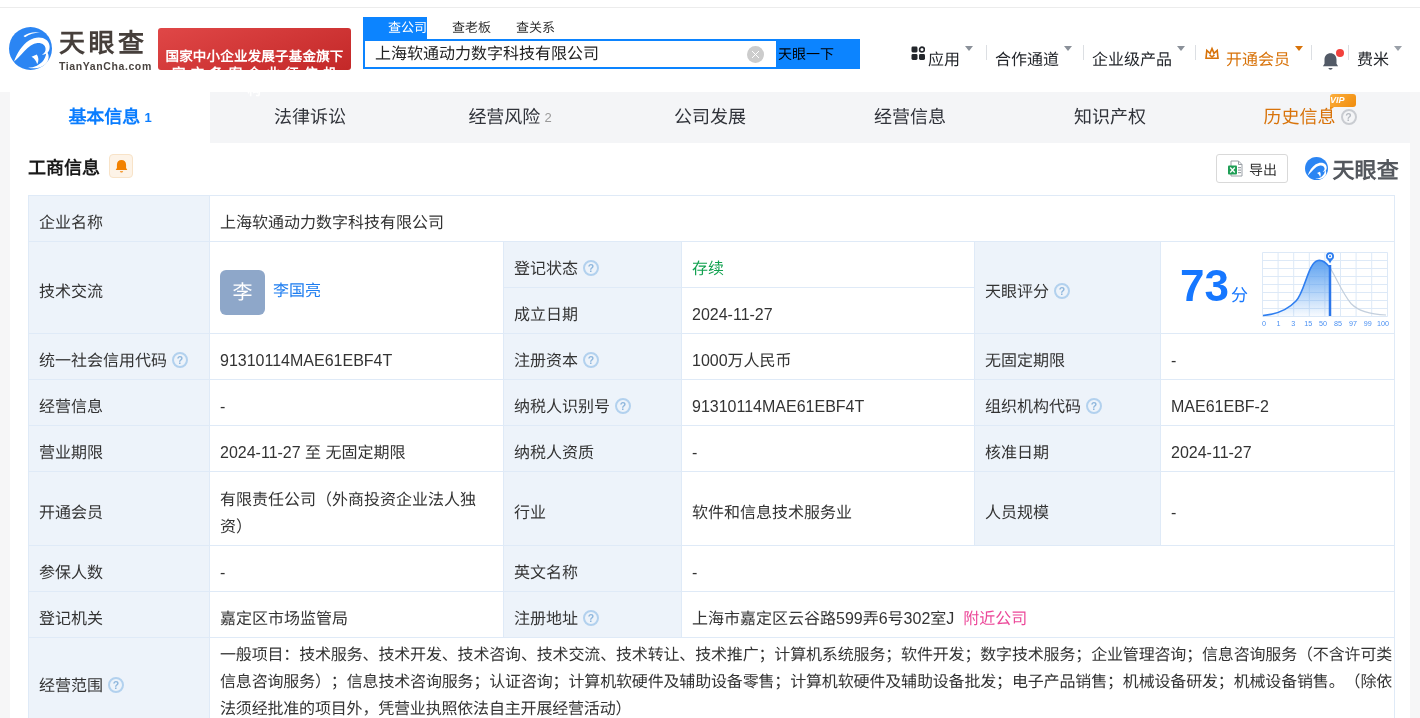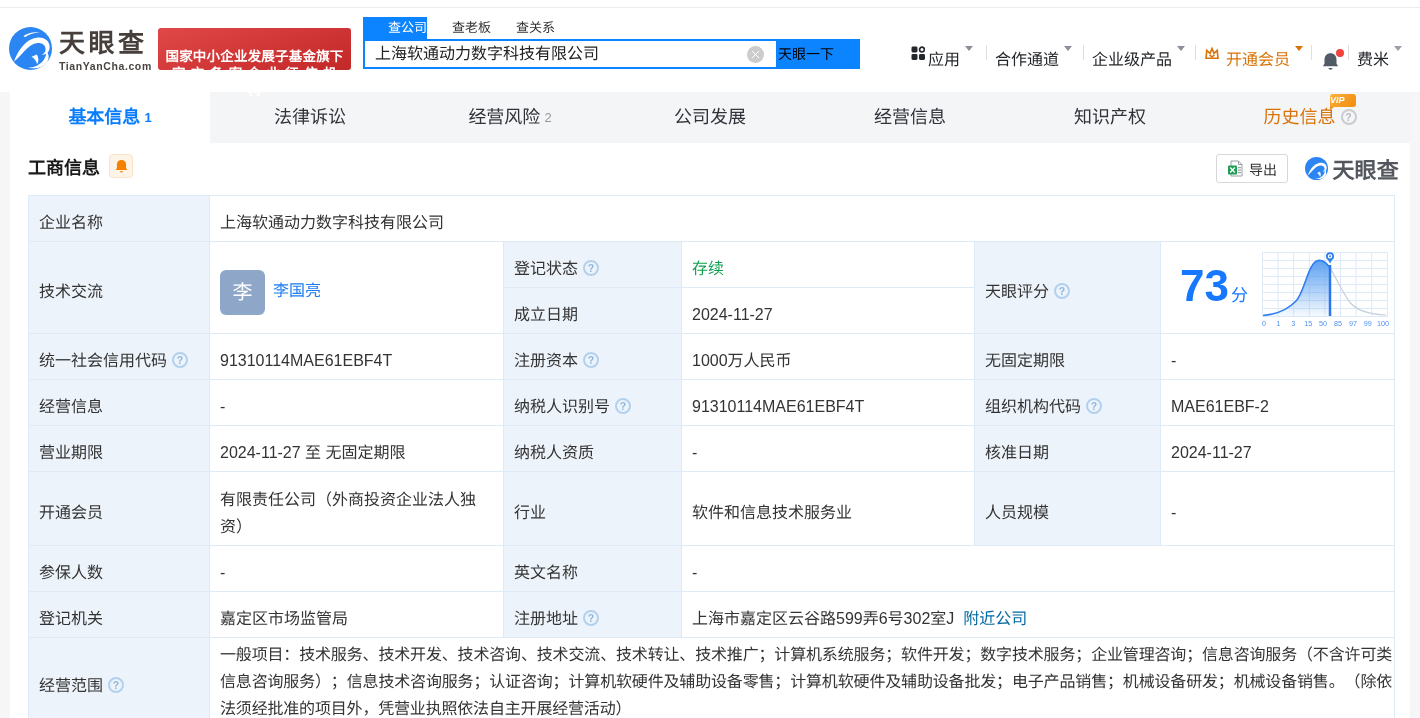--- a/index.html
+++ b/index.html
@@ -54,21 +54,21 @@
 .title{position:absolute;left:0;top:10px;font-size:18px;font-weight:bold;color:#1a1a1a}
 .bellbtn{position:absolute;left:81px;top:11px;width:24px;height:24px;background:#fdf3e7;border:1px solid #f8e3c8;border-radius:4px;display:flex;align-items:center;justify-content:center}
 .exportbtn{position:absolute;right:106px;top:11px;width:72px;height:29px;border:1px solid #d9d9d9;border-radius:3px;background:#fff;font-size:14px;color:#333;display:flex;align-items:center;justify-content:center}
 .exportbtn svg{margin-right:5px}
 .wmark{position:absolute;right:-5px;top:9px;display:flex;align-items:center}
 .wmark .t{font-size:22px;font-weight:bold;color:#54585e;letter-spacing:0.2px;margin-left:4px}
 
 table.info{border-collapse:collapse;table-layout:fixed;width:1366px}
 table.info td{border:1px solid #dfeaf7;font-size:16px;color:#333;padding:14px 8px 5px 10px;vertical-align:middle;line-height:26px}
 td.lb{background:#edf3fa}
-a.lnk{color:#0369a1;text-decoration:none}
+a.lnk{color:#ec4899;text-decoration:none}
 .green{color:#12a150}
 .avatar{display:inline-block;width:45px;height:45px;background:#8ea7c9;border-radius:6px;color:#fff;font-size:20px;text-align:center;line-height:45px;vertical-align:middle}
 .avname{margin-left:8px;color:#1e7df0}
 .score{position:relative;height:87px}
 .s73{position:absolute;left:19px;top:20px;font-size:44px;font-weight:bold;color:#1677ff;line-height:44px}
 .sfen{font-size:17px;font-weight:normal;color:#1677ff;margin-left:2px}
 .schart{position:absolute;left:101px;top:8px}
 </style>
 </head>
 <body>

